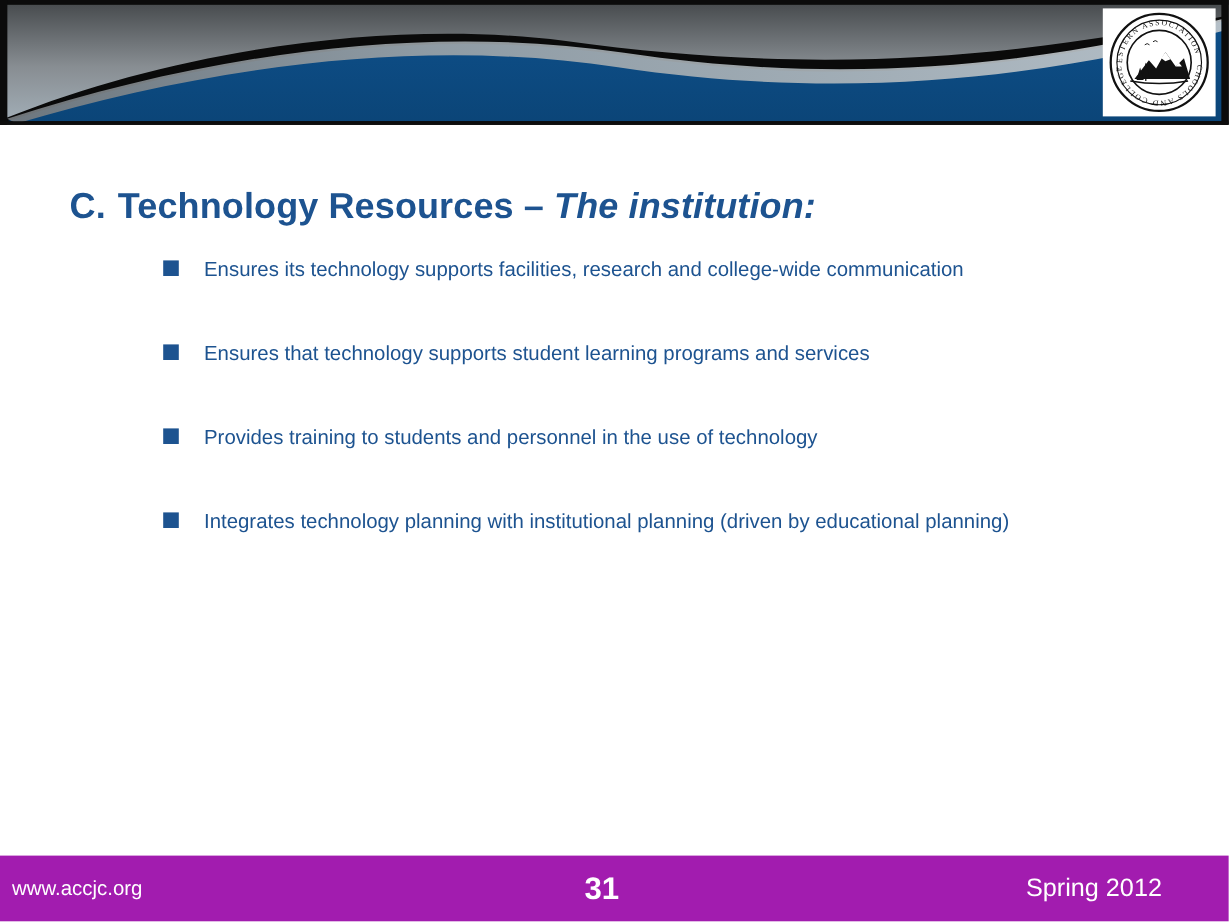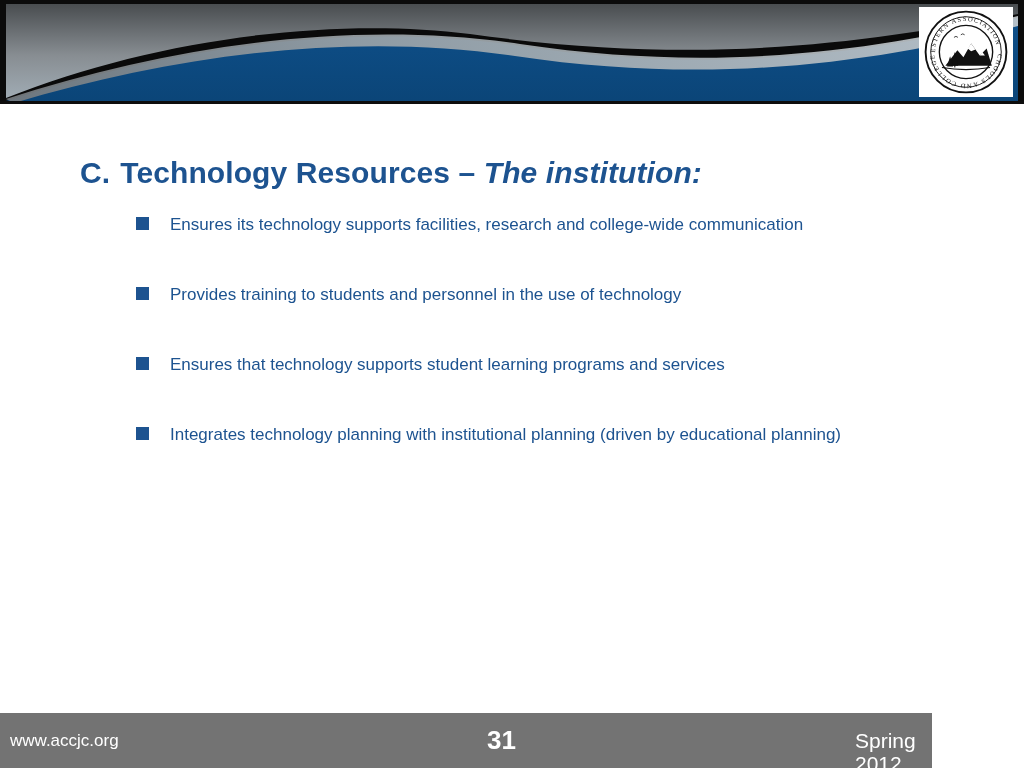--- a/index.html
+++ b/index.html
@@ -57,21 +57,21 @@
     background: #ffffff;
     display: flex;
     align-items: center;
     justify-content: center;
   }
   .logo-seal { display: block; }
 
   
   .slide-title {
     position: absolute;
-    left: 80px;
+    left: 58px;
     top: 134px;
     width: 900px;
     color: #1d5390;
     font-size: 30px;
     line-height: 38px;
     letter-spacing: 0.1px;
     white-space: nowrap;
   }
   .slide-title .ttl-letter { }
   .slide-title .ttl-gap { display: inline-block; width: 10px; }
@@ -106,23 +106,23 @@
     font-size: 17px;
     line-height: 37px;
     max-width: 800px;
   }
 
   
   .footer {
     position: absolute;
     left: 0;
     top: 713px;
-    width: 932px;
+    width: 1024px;
     height: 55px;
-    background: #737373;
+    background: #a21caf;
   }
   .footer-site {
     position: absolute;
     left: 10px;
     top: 18px;
     color: #ffffff;
     font-size: 17px;
     line-height: 20px;
   }
   .footer-page {
@@ -231,26 +231,26 @@
 
   <div class="bullets">
 
     <div class="bullet-row">
       <span class="bullet-marker"></span>
       <span class="bullet-text">Ensures its technology supports facilities, research and college-wide communication</span>
     </div>
 
     <div class="bullet-row">
       <span class="bullet-marker"></span>
+      <span class="bullet-text">Ensures that technology supports student learning programs and services</span>
+    </div>
+
+    <div class="bullet-row">
+      <span class="bullet-marker"></span>
       <span class="bullet-text">Provides training to students and personnel in the use of technology</span>
-    </div>
-
-    <div class="bullet-row">
-      <span class="bullet-marker"></span>
-      <span class="bullet-text">Ensures that technology supports student learning programs and services</span>
     </div>
 
     <div class="bullet-row">
       <span class="bullet-marker"></span>
       <span class="bullet-text">Integrates technology planning with institutional planning (driven by educational planning)</span>
     </div>
 
   </div>
 
   <div class="footer">

